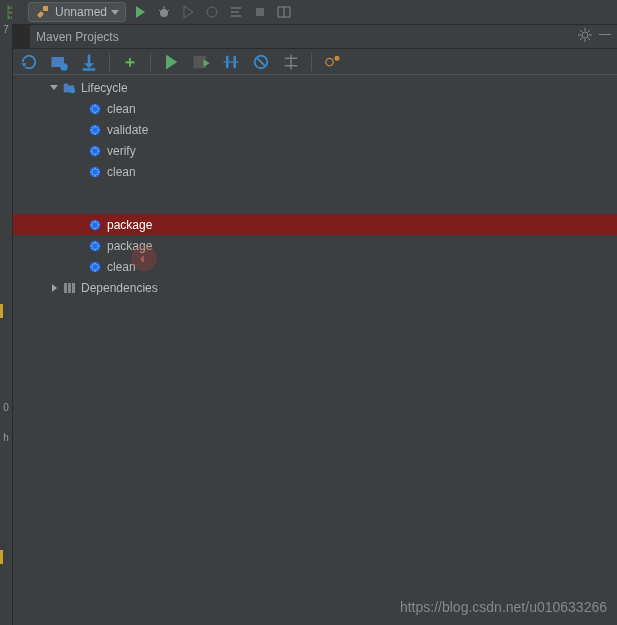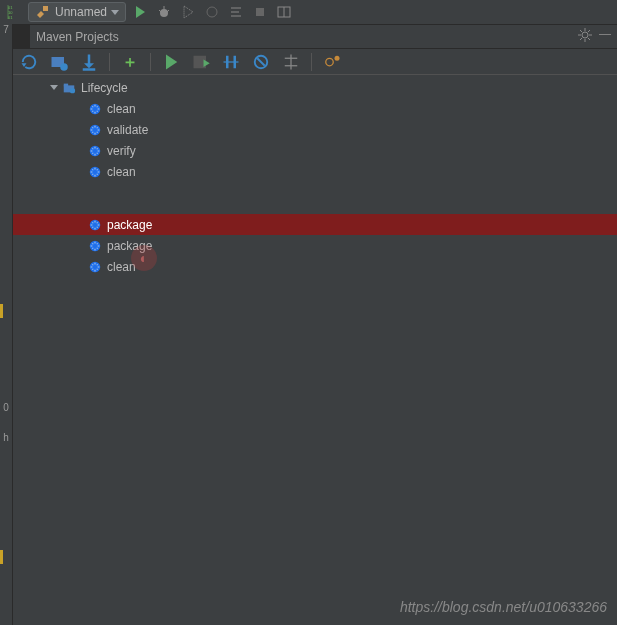--- a/index.html
+++ b/index.html
@@ -118,21 +118,20 @@
 
   .ind1 { padding-left: 14px; }
   .ind2 { padding-left: 34px; }
   .ind4 { padding-left: 74px; }
 
   .watermark {
     position: absolute;
     right: 10px; bottom: 10px;
     color: #888;
     font-size: 14px;
-    font-style: italic;
   }
 
   
   .gear-icon svg, .folder-icon svg, .phase-icon svg, .refresh-icon svg,
   .plus-icon svg, .play-icon svg, .stop-icon svg, .bug-icon svg,
   .download-icon svg, .proj-icon svg { width:14px; height:14px; }
 
   .phase-icon circle { fill:#1f6feb; }
   .phase-icon path { stroke:#a8c7e8; fill:none; stroke-width:1.2; }
   .row.selected .phase-icon circle { fill:#1f6feb; }
@@ -392,18 +391,31 @@
       <span class="node-icon phase-icon">
           <svg viewBox="0 0 16 16">
             <circle cx="8" cy="8" r="6"></circle>
             <path d="M8 3v2M8 11v2M3 8h2M11 8h2M5 5l1 1M10 10l1 1M5 11l1-1M10 6l1-1"></path>
           </svg>
         </span>
       <span class="label">clean</span>
     </div>
 
 
+    <div class="row ind2">
+      <span class="arrow">
+          <span class="tri-right"></span>
+        </span>
+      <span class="node-icon">
+        <svg viewBox="0 0 16 16">
+            <rect x="3" y="3" width="3" height="10" fill="#888"></rect>
+            <rect x="7" y="3" width="3" height="10" fill="#888"></rect>
+            <rect x="11" y="3" width="3" height="10" fill="#888"></rect>
+          </svg>
+      </span>
+      <span class="label">Dependencies</span>
+    </div>
   </div>
 
   <div class="watermark-bubble">◐</div>
 </div>
 
 <div class="watermark">https://blog.csdn.net/u010633266</div>
 
 </body></html>

